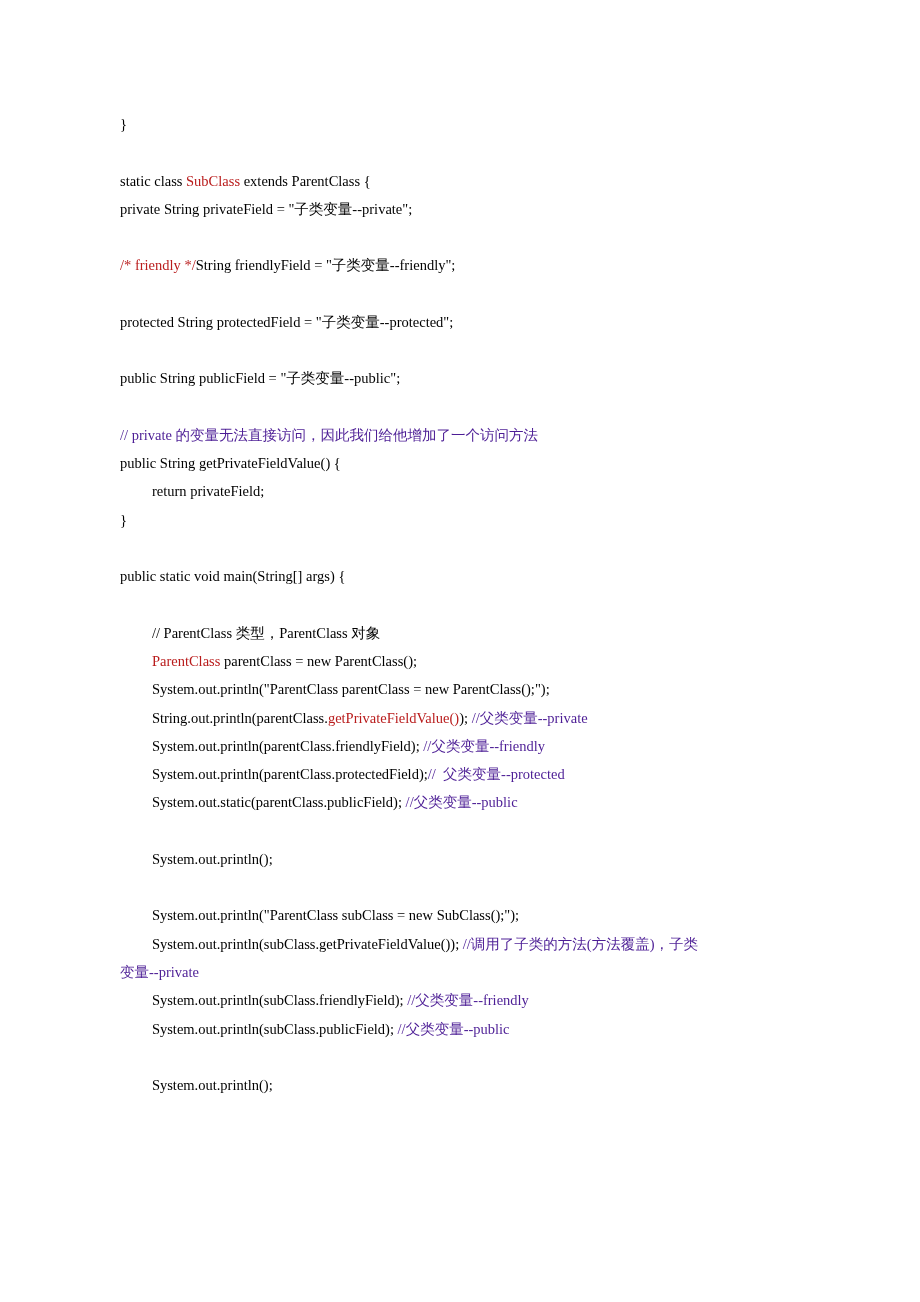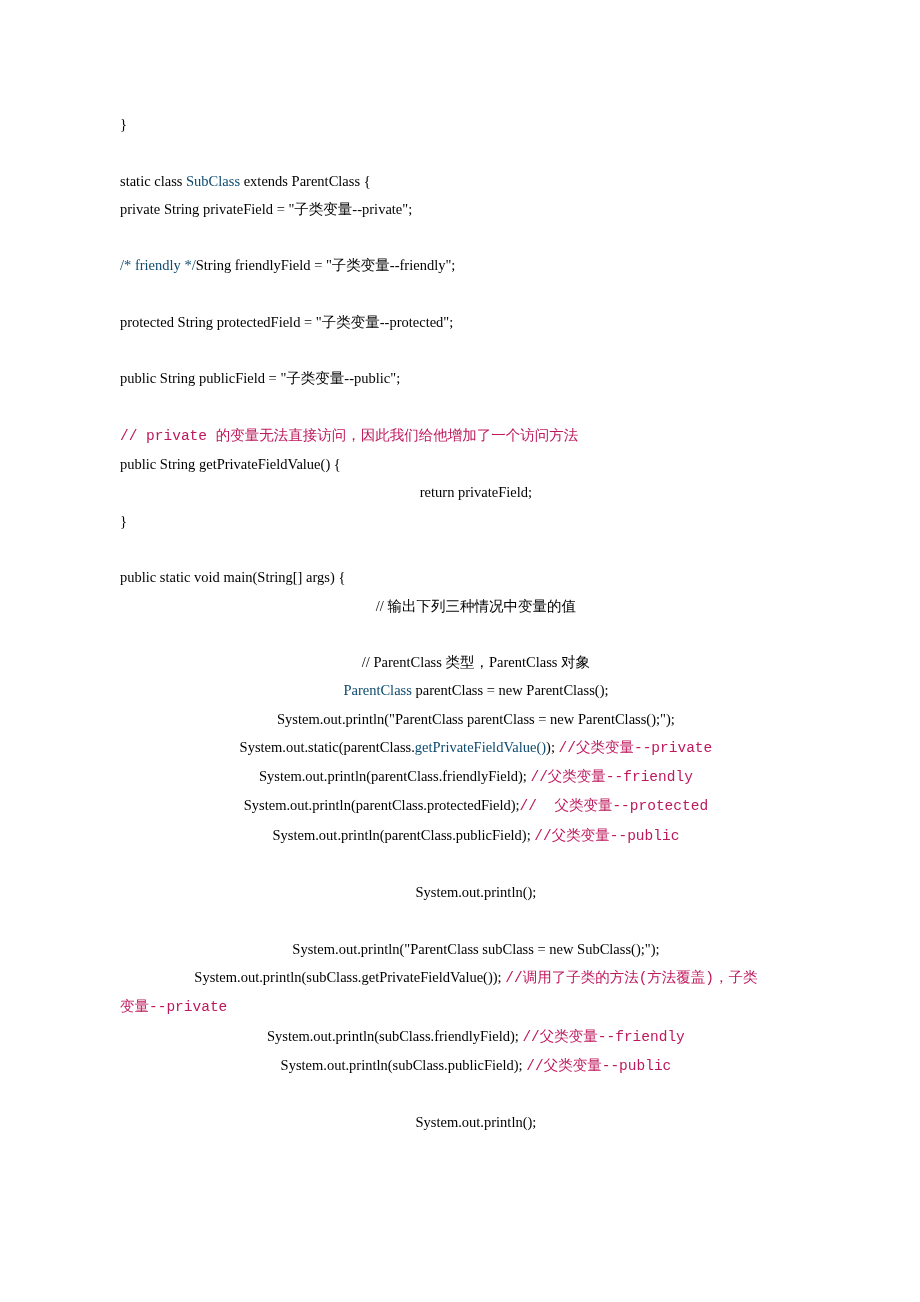--- a/index.html
+++ b/index.html
@@ -14,23 +14,23 @@
 .page {
   width: 920px;
   min-height: 1302px;
   padding: 110px 120px 100px 120px;
   box-sizing: border-box;
 }
 .code-line {
   white-space: pre-wrap;
   word-break: break-all;
 }
-.red { color: #0c4a6e; }
-.green { color: #be185d; font-family: Liberation Mono, monospace; }
-.indent1 { padding-left: 2.2em; text-align: center; }
+.red { color: #b91c1c; }
+.green { color: #4c1d95; }
+.indent1 { padding-left: 2.2em; }
 </style>
 </head>
 <body>
 
 <div class="page">
   <div id="code-container">
       <div class="code-line"><span>}</span></div>
       <div class="code-line">&nbsp;</div>
       <div class="code-line"><span>static class </span><span class="red">SubClass</span><span> extends ParentClass {</span></div>
       <div class="code-line"><span>private String privateField = "子类变量--private";</span></div>
@@ -40,29 +40,28 @@
       <div class="code-line"><span>protected String protectedField = "子类变量--protected";</span></div>
       <div class="code-line">&nbsp;</div>
       <div class="code-line"><span>public String publicField = "子类变量--public";</span></div>
       <div class="code-line">&nbsp;</div>
       <div class="code-line"><span class="green">// private 的变量无法直接访问，因此我们给他增加了一个访问方法</span></div>
       <div class="code-line"><span>public String getPrivateFieldValue() {</span></div>
       <div class="code-line indent1"><span>return privateField;</span></div>
       <div class="code-line"><span>}</span></div>
       <div class="code-line">&nbsp;</div>
       <div class="code-line"><span>public static void main(String[] args) {</span></div>
-      <div class="code-line indent1"><span>// 输出下列三种情况中变量的值</span></div>
       <div class="code-line">&nbsp;</div>
       <div class="code-line indent1"><span>// ParentClass 类型，ParentClass 对象</span></div>
       <div class="code-line indent1"><span class="red">ParentClass</span><span> parentClass = new ParentClass();</span></div>
       <div class="code-line indent1"><span>System.out.println("ParentClass parentClass = new ParentClass();");</span></div>
-      <div class="code-line indent1"><span>System.out.static(parentClass.</span><span class="red">getPrivateFieldValue()</span><span>); </span><span class="green">//父类变量--private</span></div>
+      <div class="code-line indent1"><span>String.out.println(parentClass.</span><span class="red">getPrivateFieldValue()</span><span>); </span><span class="green">//父类变量--private</span></div>
       <div class="code-line indent1"><span>System.out.println(parentClass.friendlyField); </span><span class="green">//父类变量--friendly</span></div>
       <div class="code-line indent1"><span>System.out.println(parentClass.protectedField);</span><span class="green">//  父类变量--protected</span></div>
-      <div class="code-line indent1"><span>System.out.println(parentClass.publicField); </span><span class="green">//父类变量--public</span></div>
+      <div class="code-line indent1"><span>System.out.static(parentClass.publicField); </span><span class="green">//父类变量--public</span></div>
       <div class="code-line">&nbsp;</div>
       <div class="code-line indent1"><span>System.out.println();</span></div>
       <div class="code-line">&nbsp;</div>
       <div class="code-line indent1"><span>System.out.println("ParentClass subClass = new SubClass();");</span></div>
       <div class="code-line indent1"><span>System.out.println(subClass.getPrivateFieldValue()); </span><span class="green">//调用了子类的方法(方法覆盖)，子类</span></div>
       <div class="code-line" style="padding-left: 0px;"><span class="green">变量--private</span></div>
       <div class="code-line indent1"><span>System.out.println(subClass.friendlyField); </span><span class="green">//父类变量--friendly</span></div>
       <div class="code-line indent1"><span>System.out.println(subClass.publicField); </span><span class="green">//父类变量--public</span></div>
       <div class="code-line">&nbsp;</div>
       <div class="code-line indent1"><span>System.out.println();</span></div>

